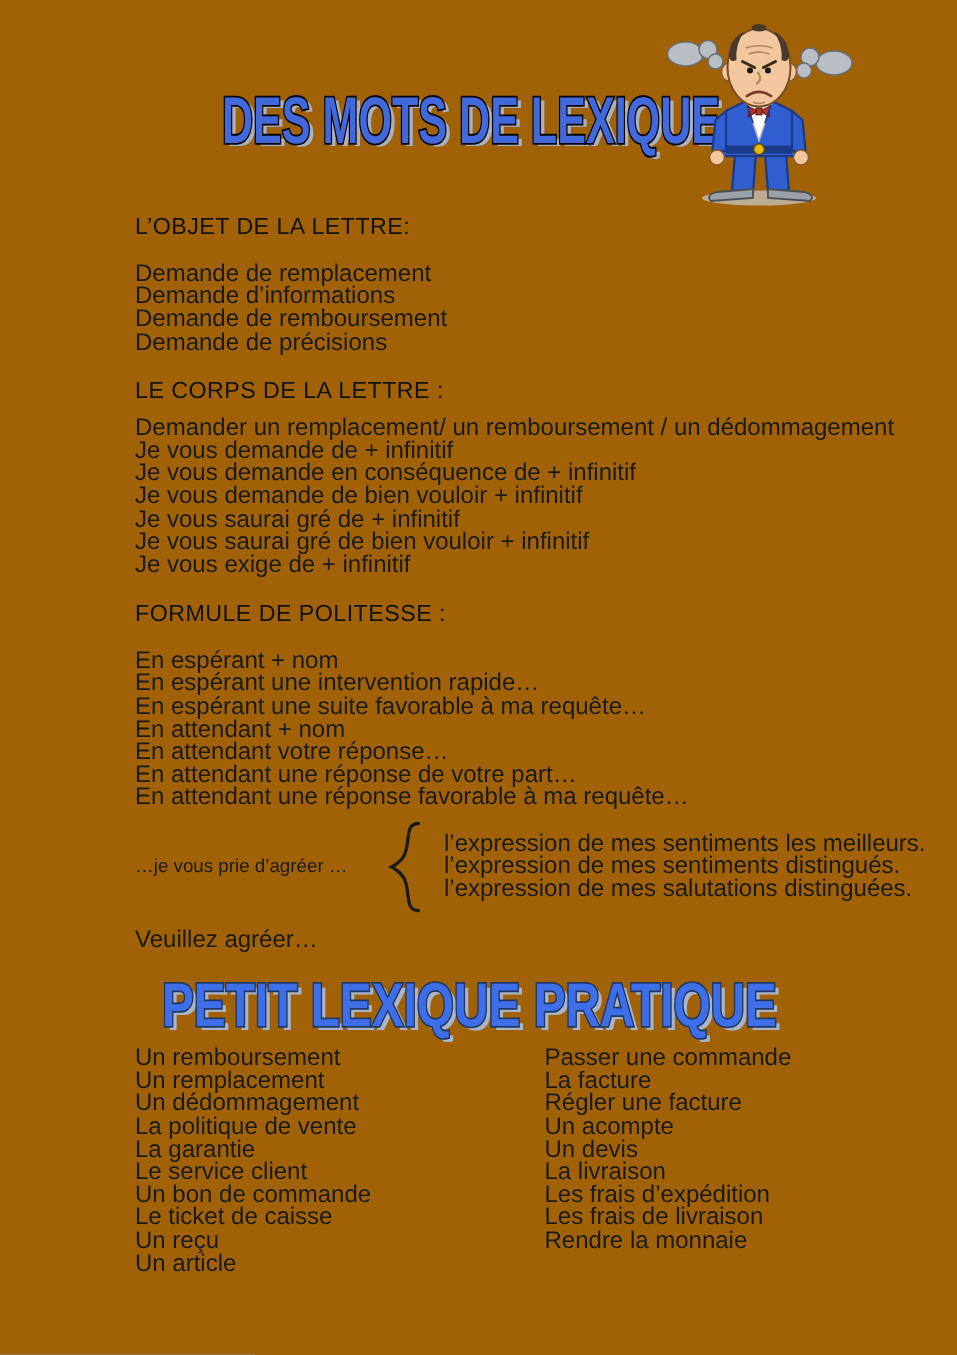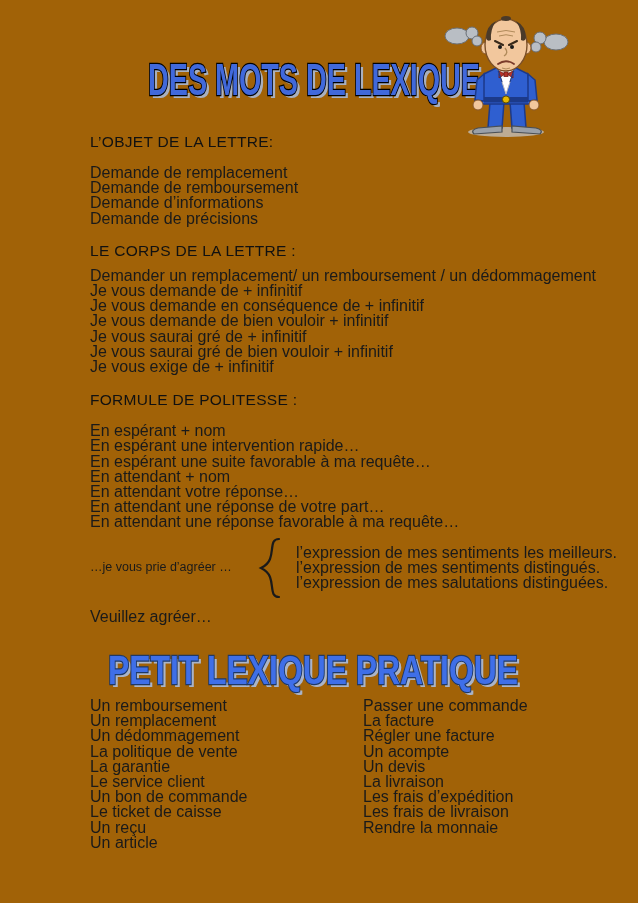--- a/index.html
+++ b/index.html
@@ -25,21 +25,21 @@
   #title-main .shadow { fill: #a9b0bf; stroke: none; }
   #title-main .face { fill: #4169db; stroke: #000000; stroke-width: 2.4px; }
   #title-lexique { left: 106px; top: 641px; }
   #title-lexique .shadow { fill: #aab4c8; stroke: none; }
   #title-lexique .face { fill: #3f6fe8; stroke: #1f3864; stroke-width: 2.3px; }
   
   #man { position: absolute; left: 444px; top: 2px; }
   
   .content {
     position: absolute;
-    left: 90px; top: 133px;
+    left: 90px; top: 143px;
     width: 485px;
   }
   .section-heading {
     font-size: 15.5px;
     line-height: 18px;
     font-weight: 400;
     letter-spacing: 0.3px;
     color: #111;
   }
   .h-obj { margin-bottom: 14px; }
@@ -155,22 +155,22 @@
     <path d="M54 62 Q62 56.5 70 62" stroke="#7a3a2a" stroke-width="1.8" fill="none" stroke-linecap="round"></path>
 
     <path d="M58 66 Q62 68 66 66" stroke="#b08a5a" stroke-width="1" fill="none"></path>
   </svg>
 
   <div class="content">
 
     <div class="section-heading h-obj">L’OBJET DE LA LETTRE:</div>
     <div>
       <div class="line">Demande de remplacement</div>
+      <div class="line">Demande d’informations</div>
       <div class="line">Demande de remboursement</div>
-      <div class="line">Demande d’informations</div>
       <div class="line">Demande de précisions</div>
     </div>
 
     <div class="section-heading h-corps">LE CORPS DE LA LETTRE :</div>
     <div>
       <div class="line">Demander un remplacement/ un remboursement / un dédommagement</div>
       <div class="line">Je vous demande de + infinitif</div>
       <div class="line">Je vous demande en conséquence de + infinitif</div>
       <div class="line">Je vous demande de bien vouloir + infinitif</div>
       <div class="line">Je vous saurai gré de + infinitif</div>

